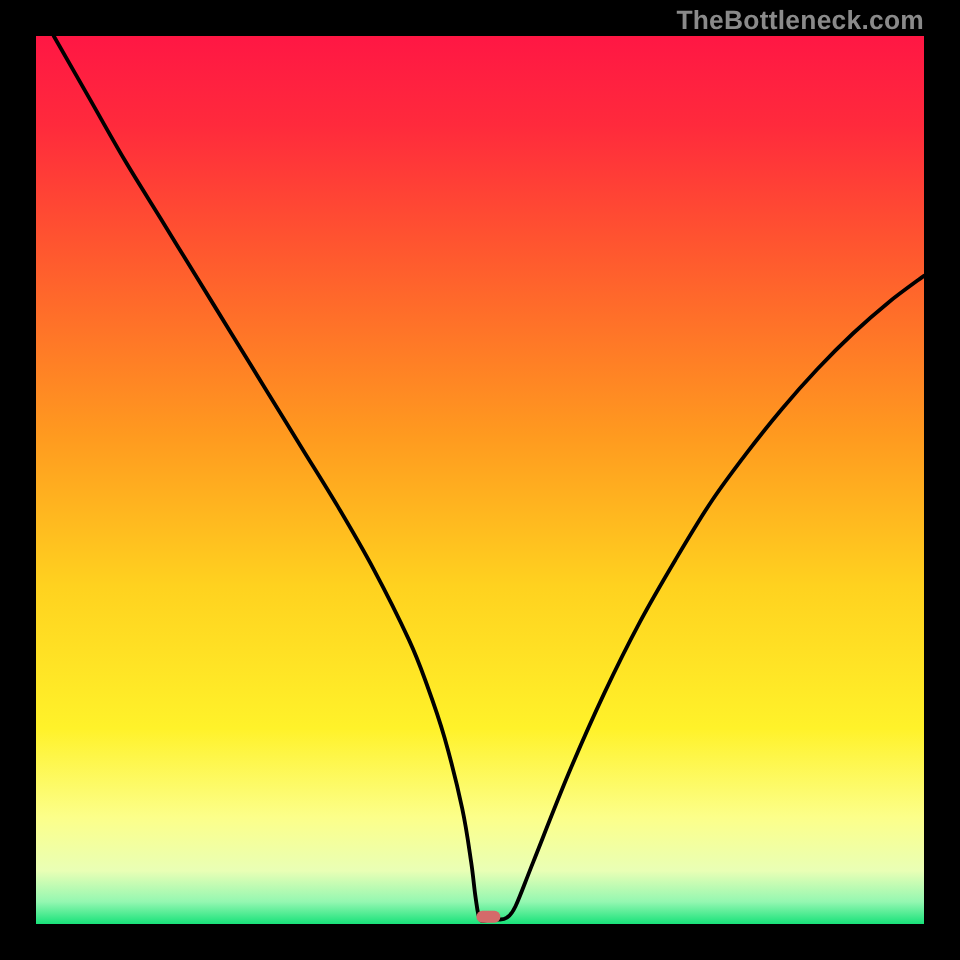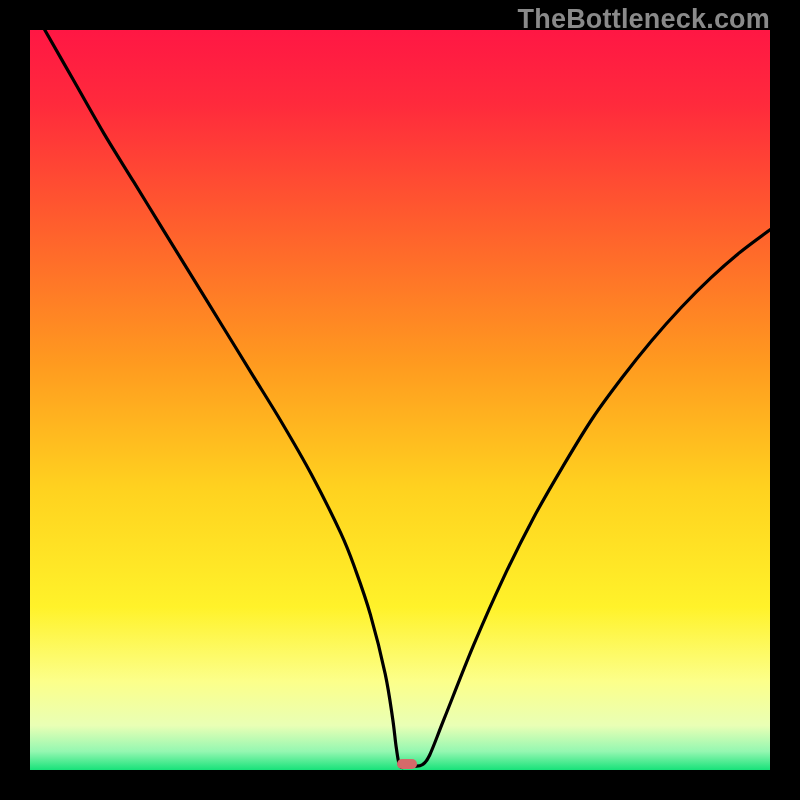--- a/index.html
+++ b/index.html
@@ -45,21 +45,21 @@
     width: 20px;
     height: 10px;
     border-radius: 5px;
     transform: translate(-50%, -50%);
   }
   .watermark {
     position: absolute;
     top: 4px;
     right: 30px;
     font-family: Arial, Helvetica, sans-serif;
-    font-size: 27px;
+    font-size: 22px;
     font-weight: 600;
     color: #8a8a8a;
     letter-spacing: 0.2px;
   }
 </style>
 </head>
 <body>
 
 <div class="frame">
   <div class="watermark">TheBottleneck.com</div>

